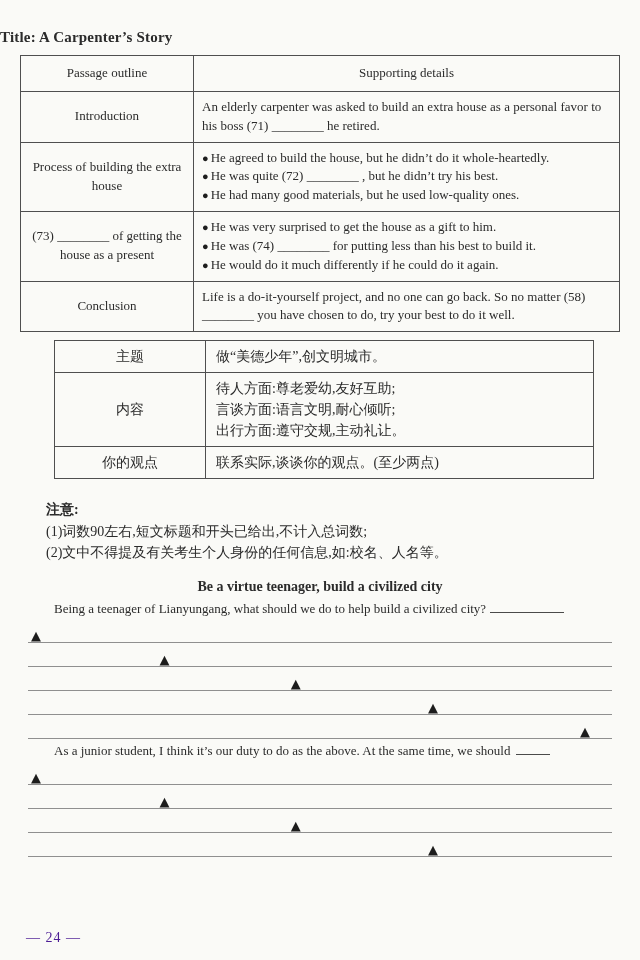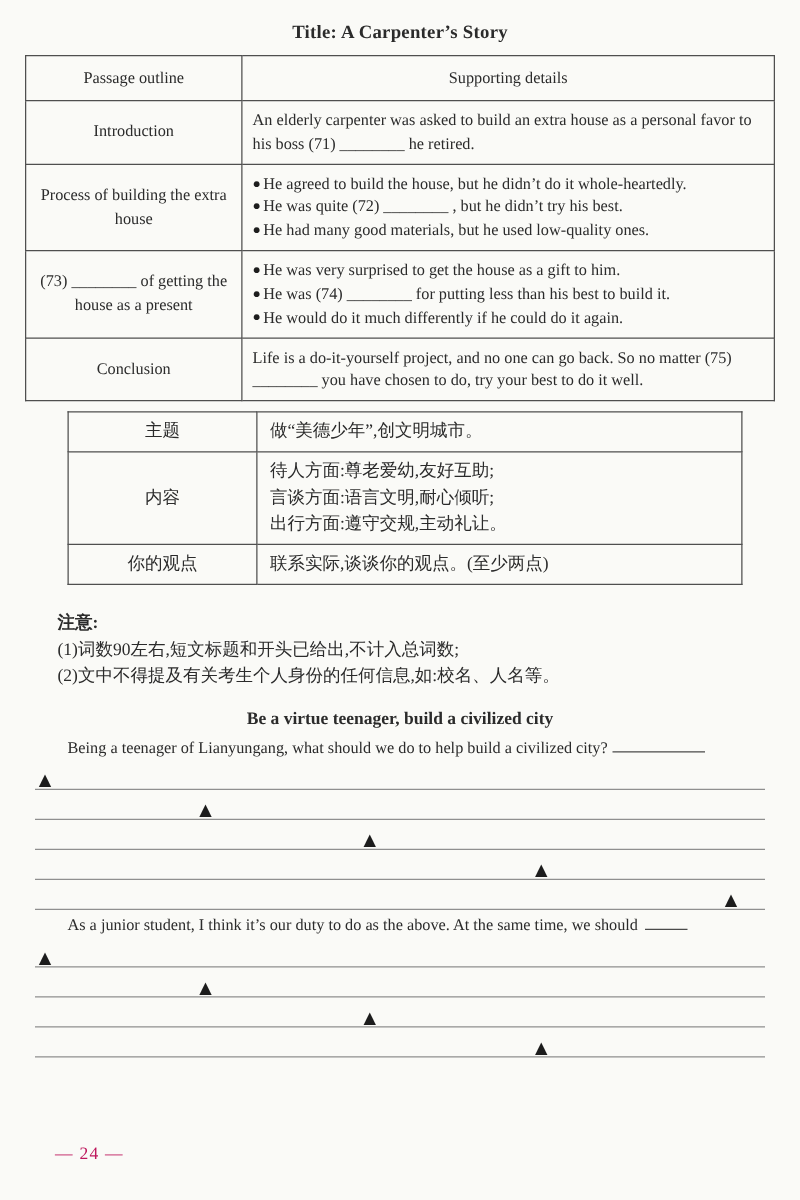--- a/index.html
+++ b/index.html
@@ -13,25 +13,25 @@
   .page {
     position:relative;
     width:640px; height:960px;
     background:#fafaf7;
     overflow:hidden;
     box-sizing:border-box;
   }
 
   
   .doc-title {
-    text-align:center;
+    text-align:left;
     font-weight:bold;
     font-size:15px;
     padding-top:16px;
-    margin:2px 0 9px 0;
+    margin:13px 0 9px 0;
     letter-spacing:0.2px;
   }
   table.t1 {
     border-collapse:collapse;
     width:600px;
     margin:0 auto;
     font-size:13px;
     table-layout:fixed;
   }
   table.t1 td {
@@ -118,25 +118,24 @@
   .m0 { left:0.5%; }
   .m1 { left:22.5%; }
   .m2 { left:45%; }
   .m3 { left:68.5%; }
   .m4 { left:94.5%; }
   .second-open { margin-top:2px; }
 
   .footer {
     position:absolute;
     left:26px;
-    bottom:28px;
+    bottom:14px;
     font-size:14px;
     letter-spacing:1px;
-    color:#be185d;
-    margin-left:18px;
+    color:#4c1d95;
   }
 </style>
 </head>
 <body>
 
 <div class="page">
 
   <div class="doc-title">Title: A Carpenter’s Story</div>
 
   <table class="t1">
@@ -178,21 +177,21 @@
             <span>He was (74) ________ for putting less than his best to build it.</span>
           </div>
           <div class="bullet-line">
             <span class="bullet-glyph">●</span>
             <span>He would do it much differently if he could do it again.</span>
           </div>
         </td>
       </tr>
       <tr>
         <td class="col-outline">Conclusion</td>
-        <td class="col-details">Life is a do-it-yourself project, and no one can go back. So no matter (75) ________ you have chosen to do, try your best to do it well.</td>
+        <td class="col-details">Life is a do-it-yourself project, and no one can go back. So no matter (58) ________ you have chosen to do, try your best to do it well.</td>
       </tr>
     </tbody>
   </table>
 
 
 
   <table class="t2">
     <tbody>
       <tr>
         <td class="col-label">主题</td>

